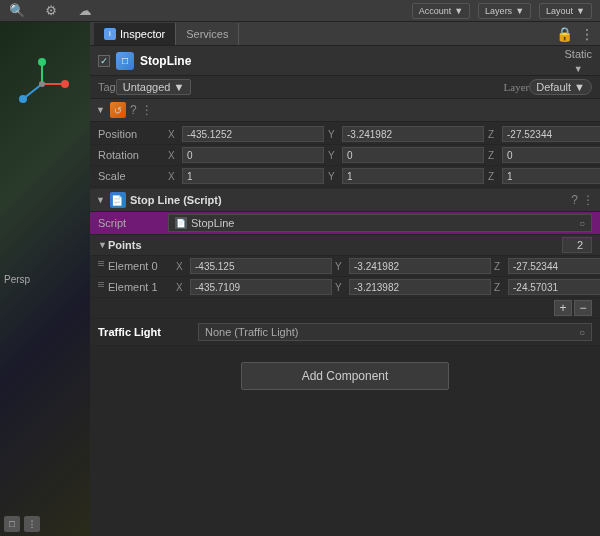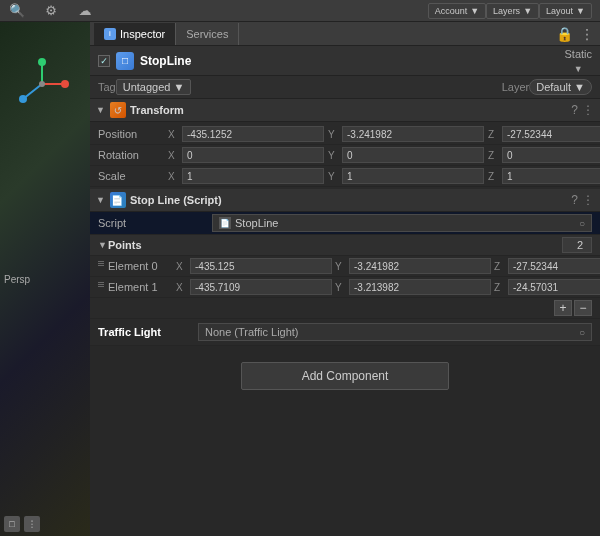--- a/index.html
+++ b/index.html
@@ -34,21 +34,21 @@
       height: 18px;
       display: flex;
       align-items: center;
       justify-content: center;
       color: #aaa;
       font-size: 13px;
     }
     .top-bar-right {
       display: flex;
       align-items: center;
-      gap: 0;
+      gap: 8px;
     }
     .top-bar-dropdown {
       display: flex;
       align-items: center;
       gap: 3px;
       padding: 1px 6px;
       background: #3c3c3c;
       border: 1px solid #555;
       border-radius: 2px;
       cursor: pointer;
@@ -243,21 +243,21 @@
     .tag-label { color: #888; font-size: 11px; }
     .tag-value {
       background: #3a3a3a;
       border: 1px solid #555;
       padding: 1px 6px;
       border-radius: 2px;
       font-size: 11px;
       color: #ccc;
       cursor: pointer;
     }
-    .layer-label { color: #888; font-size: 11px; margin-left: auto; }
+    .layer-label { color: #888; font-size: 11px; margin-left: auto; font-family: Liberation Serif, serif; }
     .layer-value {
       background: #3a3a3a;
       border: 1px solid #555;
       padding: 1px 6px;
       border-radius: 8px;
       font-size: 11px;
       color: #ccc;
       cursor: pointer;
     }
 
@@ -344,23 +344,22 @@
       flex: 1;
       min-width: 0;
       height: 16px;
     }
 
     
     .script-row {
       display: flex;
       align-items: center;
       padding: 2px 8px;
-      background: #0f172a;
+      background: #701a75;
       border-bottom: 1px solid #252525;
-      gap: 44px;
     }
     .script-label {
       color: #aaa;
       font-size: 11px;
       width: 70px;
     }
     .script-value {
       display: flex;
       align-items: center;
       gap: 4px;
@@ -633,21 +632,20 @@
         <span class="layer-label">Layer</span>
         <div class="layer-value">
           <span>Default</span>
           <span> ▼</span>
         </div>
       </div>
 
       <div class="section-header">
         <span class="section-arrow">▼</span>
         <div class="section-icon transform">↺</div>
-        <span class="section-title">Transform</span>
         <div class="section-right">
           <span>?</span>
           <span>⋮</span>
         </div>
       </div>
 
       <div class="props-grid">
 
         <div class="prop-row">
           <span class="prop-label">Position</span>

